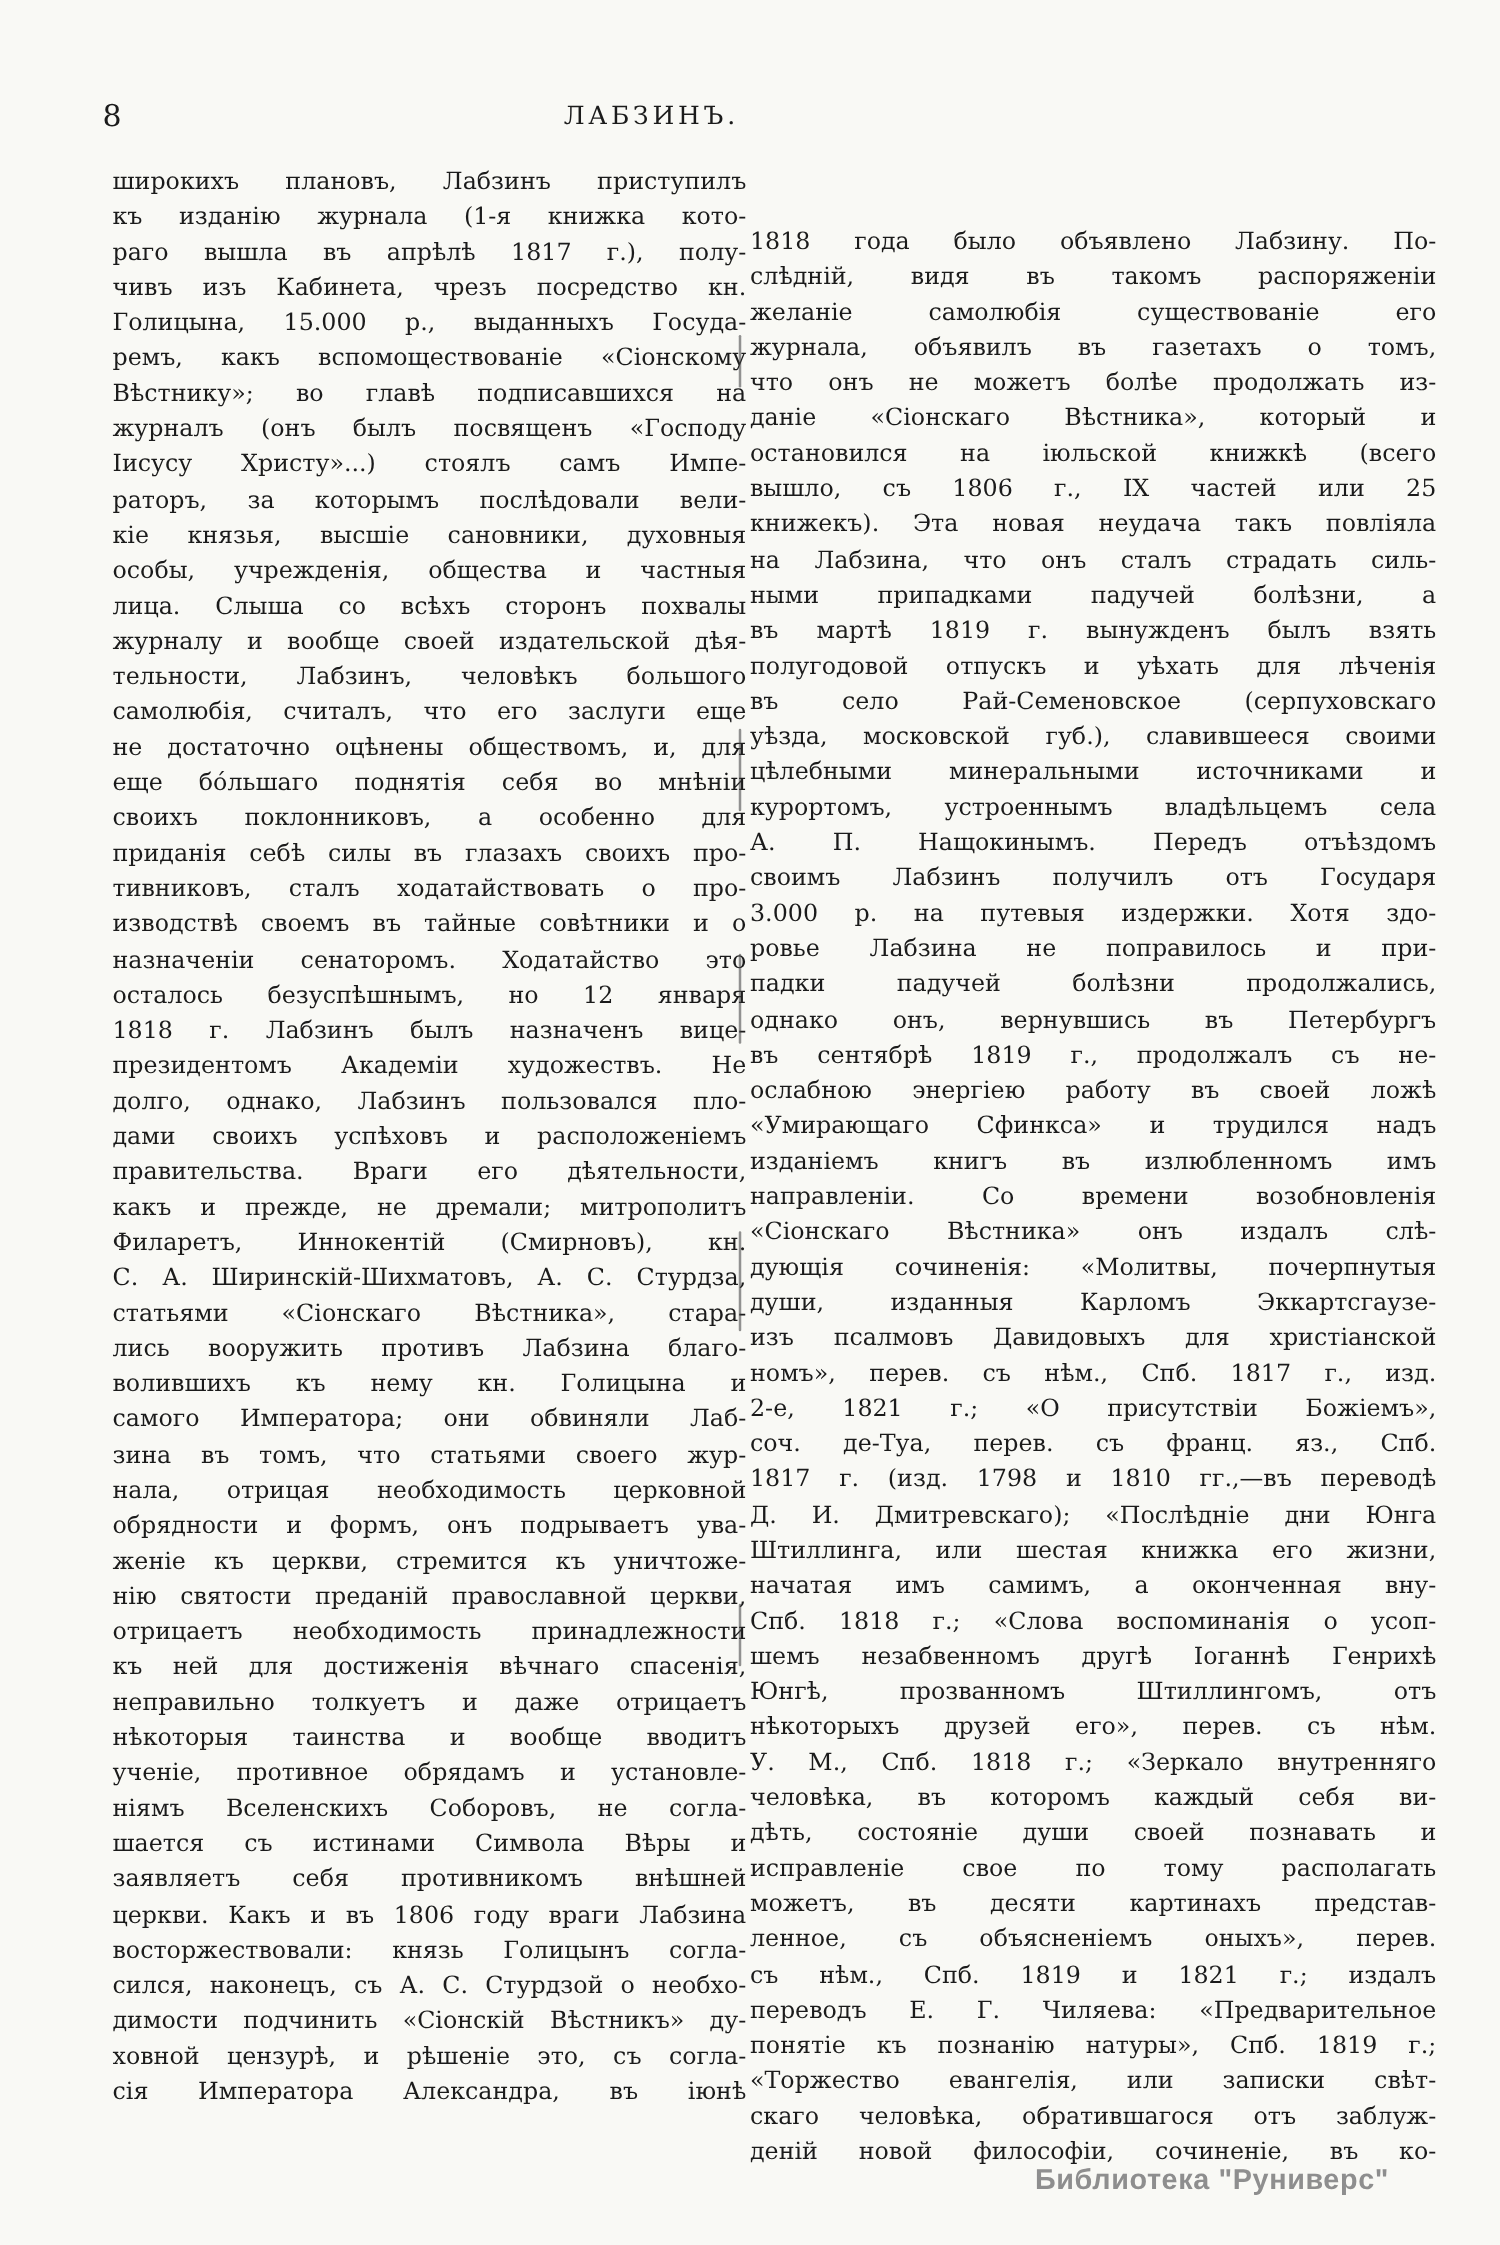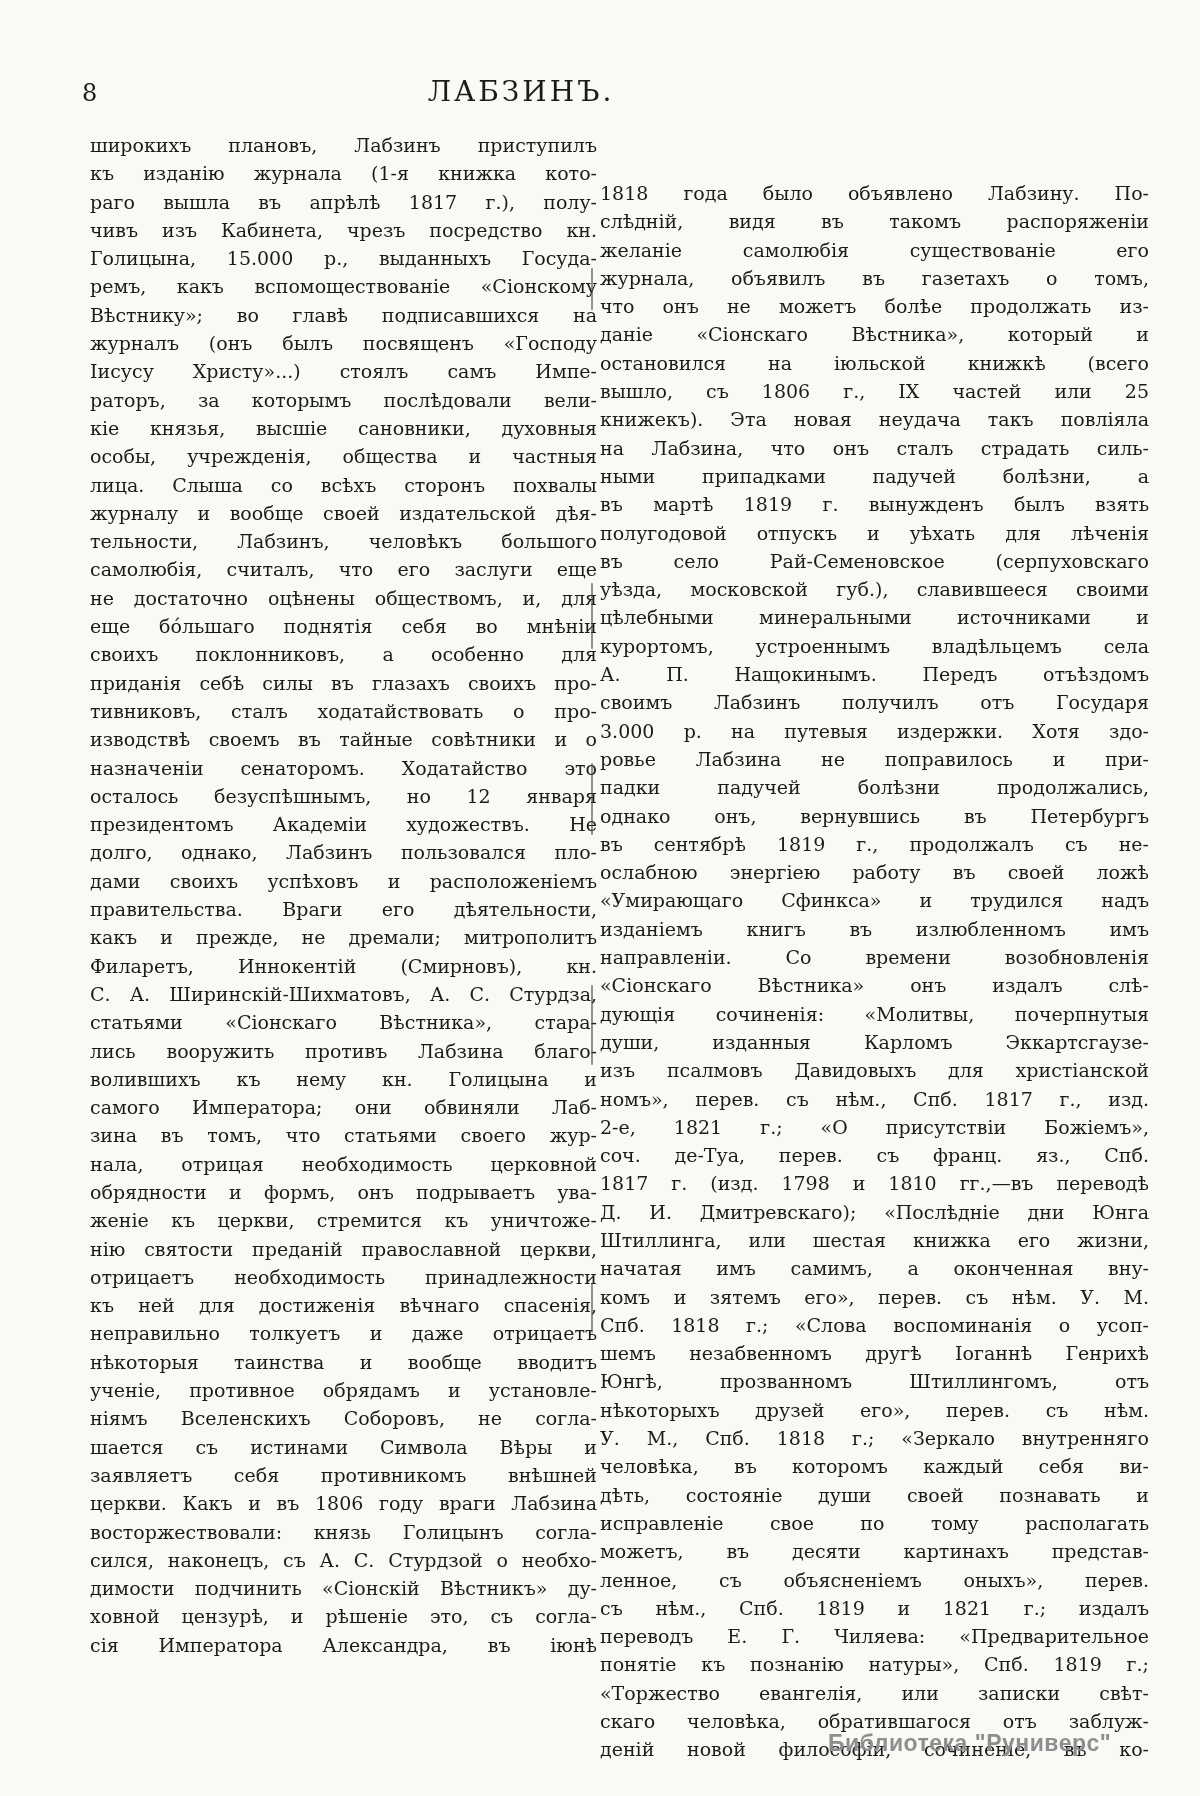--- a/index.html
+++ b/index.html
@@ -10,21 +10,21 @@
     font-family:"DejaVu Serif","Liberation Serif",serif;
     position:relative;overflow:hidden;
   }
   .page{position:absolute;inset:0;}
   .page-number{
     position:absolute;top:80px;left:82px;
     font-size:24px;line-height:26px;
   }
   .running-head{
     position:absolute;top:78px;left:521px;transform:translateX(-50%);
-    font-size:28px;line-height:28px;letter-spacing:3px;white-space:nowrap;
+    font-size:20px;line-height:28px;letter-spacing:3px;white-space:nowrap;
   }
   .column{
     position:absolute;top:131px;
     font-size:19px;line-height:28.3px;
   }
   .column-left{left:78px;width:507px;margin-left:12px;}
   .column-right{left:600px;width:549px;margin-top:48px;}
   .column .line{
     height:28.3px;overflow:hidden;
     text-align:justify;text-align-last:justify;
@@ -73,20 +73,21 @@
       <div class="line">тельности, Лабзинъ, человѣкъ большого</div>
       <div class="line">самолюбія, считалъ, что его заслуги еще</div>
       <div class="line">не достаточно оцѣнены обществомъ, и, для</div>
       <div class="line">еще бо́льшаго поднятія себя во мнѣніи</div>
       <div class="line">своихъ поклонниковъ, а особенно для</div>
       <div class="line">приданія себѣ силы въ глазахъ своихъ про-</div>
       <div class="line">тивниковъ, сталъ ходатайствовать о про-</div>
       <div class="line">изводствѣ своемъ въ тайные совѣтники и о</div>
       <div class="line">назначеніи сенаторомъ. Ходатайство это</div>
       <div class="line">осталось безуспѣшнымъ, но 12 января</div>
+      <div class="line">1818 г. Лабзинъ былъ назначенъ вице-</div>
       <div class="line">президентомъ Академіи художествъ. Не</div>
       <div class="line">долго, однако, Лабзинъ пользовался пло-</div>
       <div class="line">дами своихъ успѣховъ и расположеніемъ</div>
       <div class="line">правительства. Враги его дѣятельности,</div>
       <div class="line">какъ и прежде, не дремали; митрополитъ</div>
       <div class="line">Филаретъ, Иннокентій (Смирновъ), кн.</div>
       <div class="line">С. А. Ширинскій-Шихматовъ, А. С. Стурдза,</div>
       <div class="line">статьями «Сіонскаго Вѣстника», стара-</div>
       <div class="line">лись вооружить противъ Лабзина благо-</div>
       <div class="line">волившихъ къ нему кн. Голицына и</div>
@@ -145,21 +146,20 @@
       <div class="line">дующія сочиненія: «Молитвы, почерпнутыя</div>
       <div class="line">души, изданныя Карломъ Эккартсгаузе-</div>
       <div class="line">изъ псалмовъ Давидовыхъ для христіанской</div>
       <div class="line">номъ», перев. съ нѣм., Спб. 1817 г., изд.</div>
       <div class="line">2-е, 1821 г.; «О присутствіи Божіемъ»,</div>
       <div class="line">соч. де-Туа, перев. съ франц. яз., Спб.</div>
       <div class="line">1817 г. (изд. 1798 и 1810 гг.,—въ переводѣ</div>
       <div class="line">Д. И. Дмитревскаго); «Послѣдніе дни Юнга</div>
       <div class="line">Штиллинга, или шестая книжка его жизни,</div>
       <div class="line">начатая имъ самимъ, а оконченная вну-</div>
-      <div class="line">комъ и зятемъ его», перев. съ нѣм. У. М.</div>
       <div class="line">Спб. 1818 г.; «Слова воспоминанія о усоп-</div>
       <div class="line">шемъ незабвенномъ другѣ Іоганнѣ Генрихѣ</div>
       <div class="line">Юнгѣ, прозванномъ Штиллингомъ, отъ</div>
       <div class="line">нѣкоторыхъ друзей его», перев. съ нѣм.</div>
       <div class="line">У. М., Спб. 1818 г.; «Зеркало внутренняго</div>
       <div class="line">человѣка, въ которомъ каждый себя ви-</div>
       <div class="line">дѣть, состояніе души своей познавать и</div>
       <div class="line">исправленіе свое по тому располагать</div>
       <div class="line">можетъ, въ десяти картинахъ представ-</div>
       <div class="line">ленное, съ объясненіемъ оныхъ», перев.</div>

